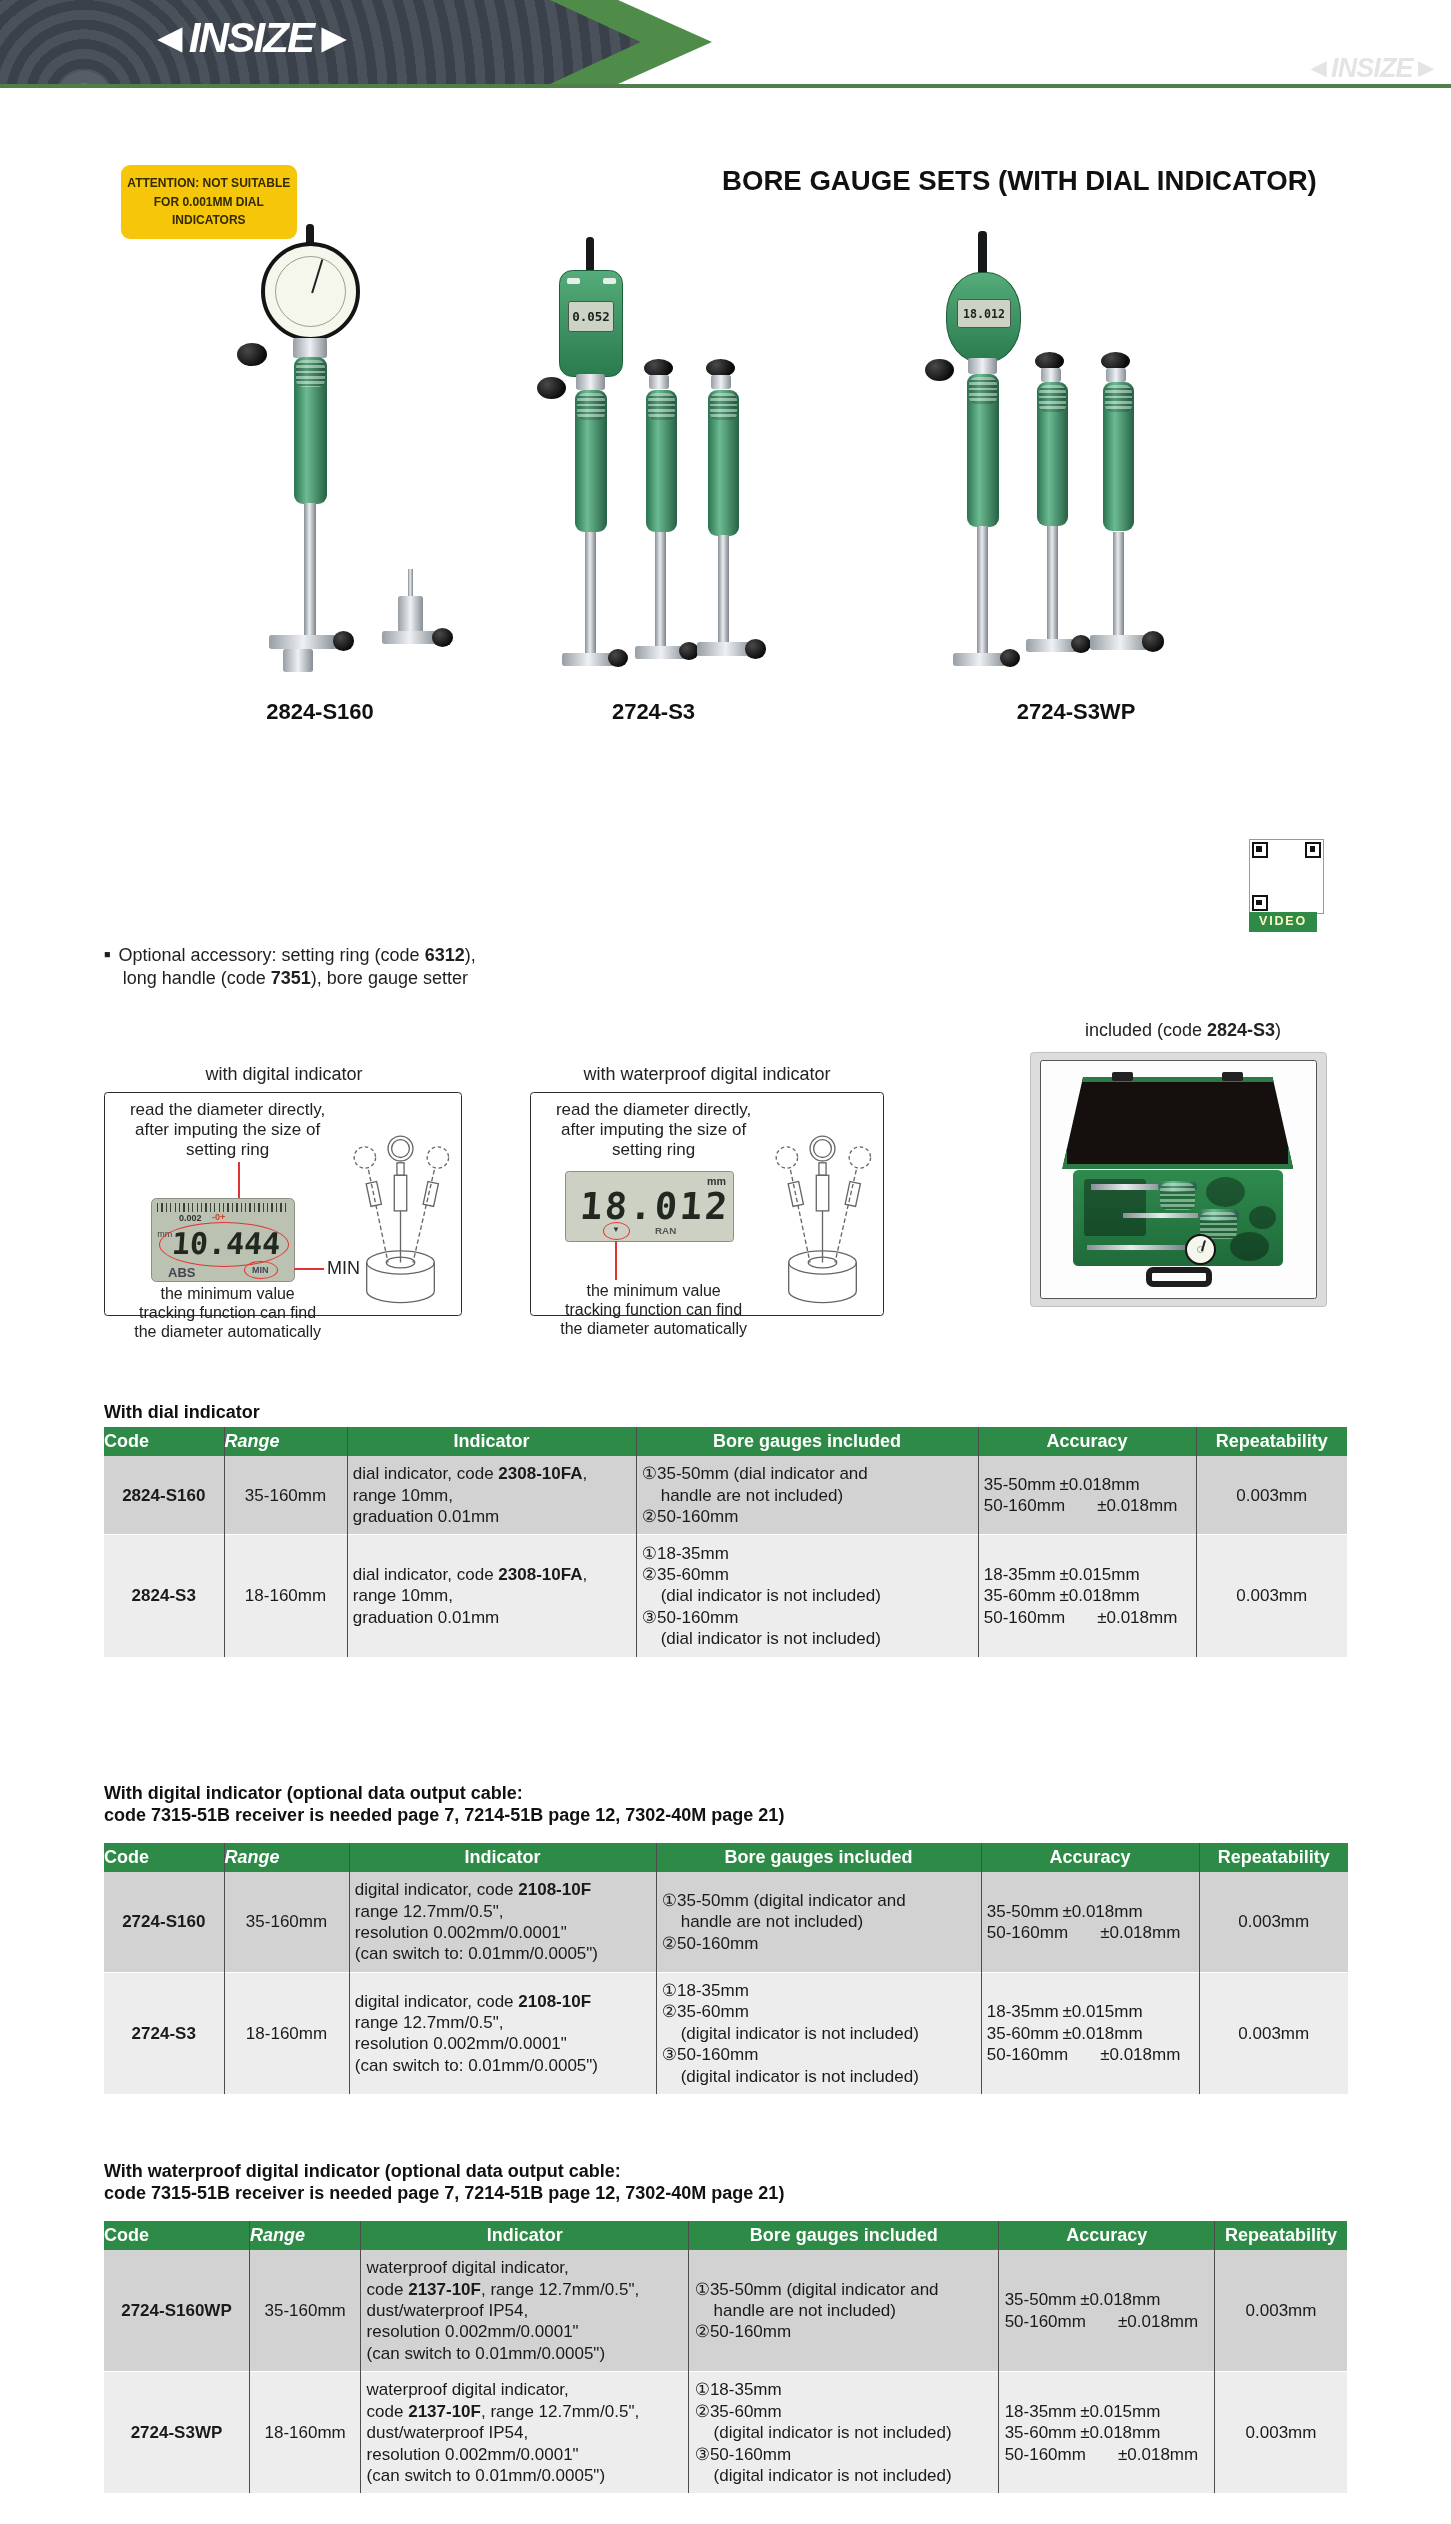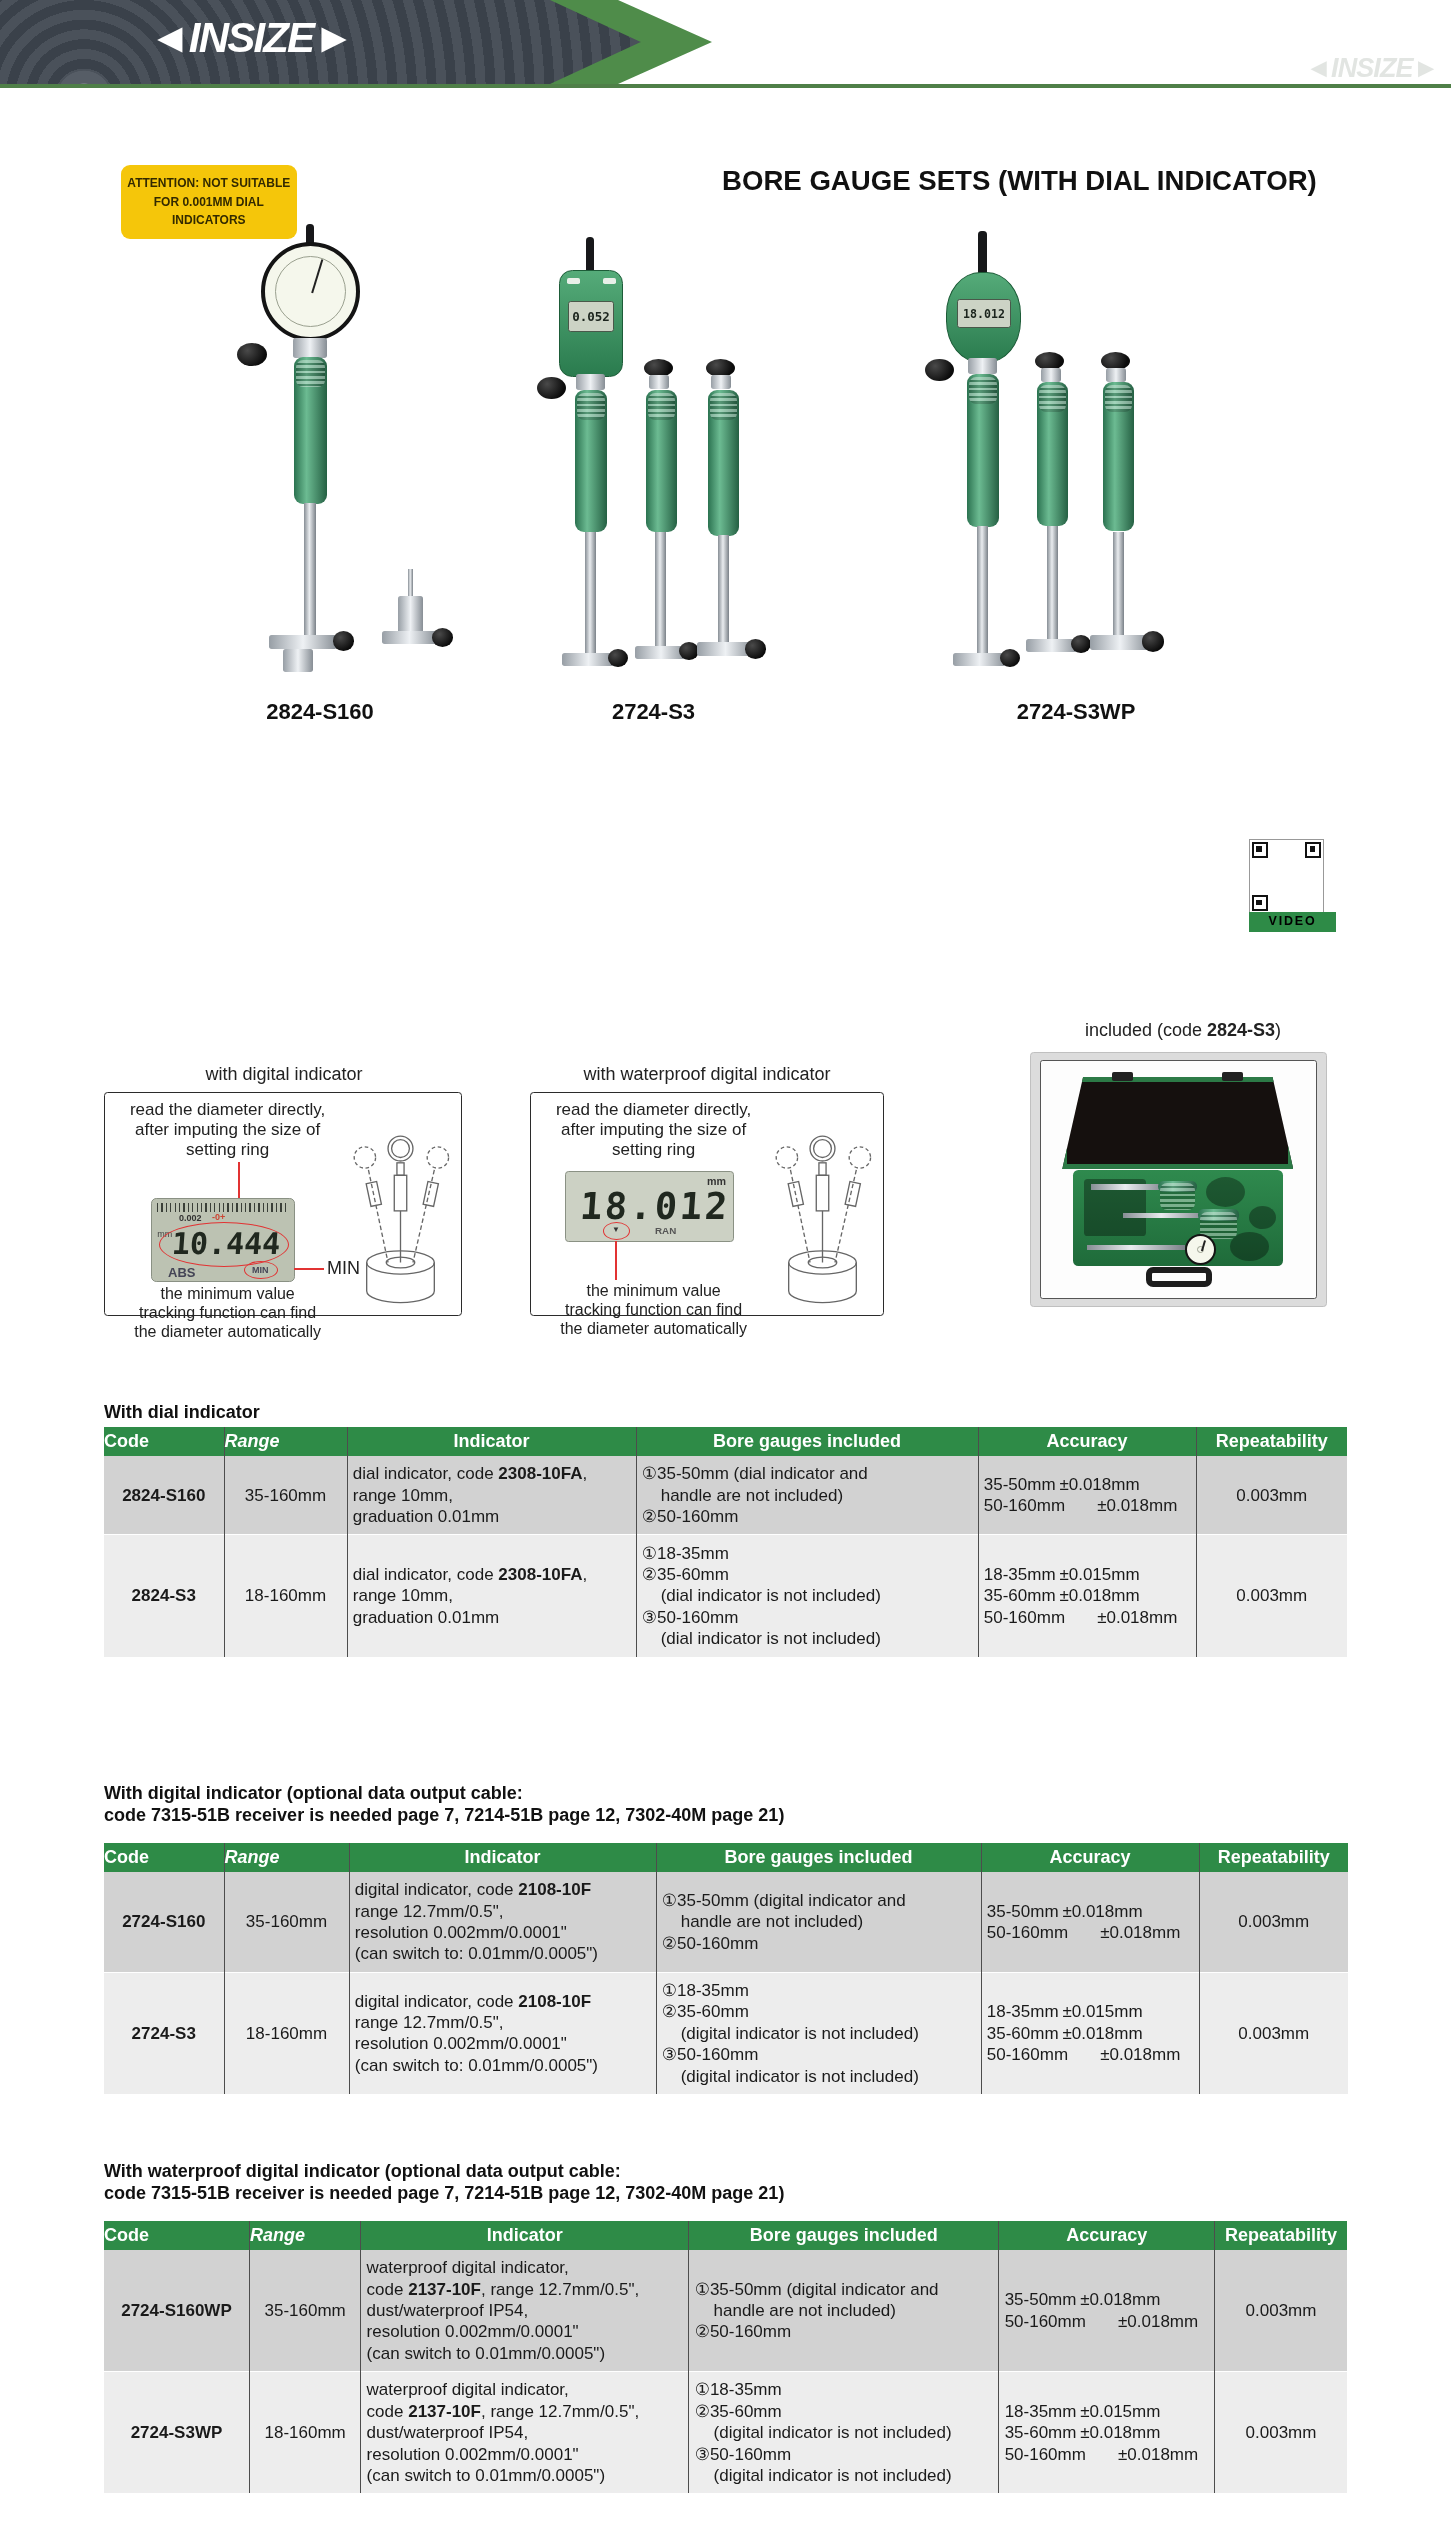--- a/index.html
+++ b/index.html
@@ -66,21 +66,21 @@
   .note .l2{margin-left:18.7px;}
 
   
   .qr{position:absolute;left:1249px;top:839px;width:73px;height:73px;background:#fff;border:0.9px solid #999;
       background-image:
         repeating-linear-gradient(0deg,#1b1b1b 0 3.6px, rgba(0,0,0,0) 3.6px 7.1px),
         repeating-linear-gradient(90deg,#1b1b1b 0 3.6px, #f2f2f2 3.6px 8px);
       background-blend-mode:lighten;}
   .finder{position:absolute;width:16px;height:16px;border:2.7px solid #111;background:#fff;box-sizing:border-box;}
   .finder:before{content:"";position:absolute;left:2.7px;top:2.7px;width:5.3px;height:5.3px;background:#111;}
-  .qr-banner{position:absolute;left:1249px;top:912px;width:87px;height:19.6px;background:#2e8b47;color:#000000;
+  .qr-banner{position:absolute;left:1249px;top:912px;width:68px;height:19.6px;background:#2e8b47;color:#fef9c3;
       font-size:12.5px;font-weight:bold;letter-spacing:1.8px;text-align:center;line-height:19.6px;}
 
   
   .diag-title{position:absolute;font-size:18px;color:#222;text-align:center;}
   .diag-box{position:absolute;width:356px;height:222px;border:1.8px solid #2b2b2b;border-radius:3.6px;background:#fff;}
   .diag-text{position:absolute;font-size:17px;line-height:1.18;text-align:center;white-space:pre-line;color:#222;}
   .lcd-big{position:absolute;font-family:"DejaVu Sans Mono",monospace;font-weight:bold;color:#20281f;transform:skewX(-4deg);}
   .red-ellipse{position:absolute;border:1.8px solid #e23333;border-radius:50%;}
   .red-line{position:absolute;background:#e23333;}
   .sketch{position:absolute;}
@@ -202,20 +202,24 @@
 
     <div class="abs knob" style="left:1101px;top:352px;width:28.5px;height:18px"></div>
     <div class="abs chrome" style="left:1106px;top:368px;width:19.6px;height:14.2px"></div>
     <div class="abs handle" style="left:1103px;top:382px;width:31px;height:149px"></div>
     <div class="abs rod" style="left:1113px;top:532px;width:10.7px;height:109px"></div>
     <div class="abs chrome" style="left:1090px;top:635px;width:60px;height:15px"></div>
     <div class="abs knob" style="left:1142px;top:631px;width:22px;height:20.5px"></div>
   </div>
   <div class="plabel" style="left:1003px;width:146px">2724-S3WP</div>
 
+  <div class="note">
+    <div><span class="bullet">■</span><span>Optional accessory: setting ring (code </span><span class="bold">6312</span><span>),</span></div>
+    <div class="l2"><span>long handle (code </span><span class="bold">7351</span><span>), bore gauge setter</span></div>
+  </div>
 
   <div class="qr">
     <div class="finder" style="left:1.8px;top:1.8px"></div>
     <div class="finder" style="right:1.8px;top:1.8px"></div>
     <div class="finder" style="left:1.8px;bottom:1.8px"></div>
   </div>
   <div class="qr-banner">VIDEO</div>
 
   <div class="pack-label"><span>included (code </span><span class="bold">2824-S3</span><span>)</span></div>
   <div class="pack-frame">

